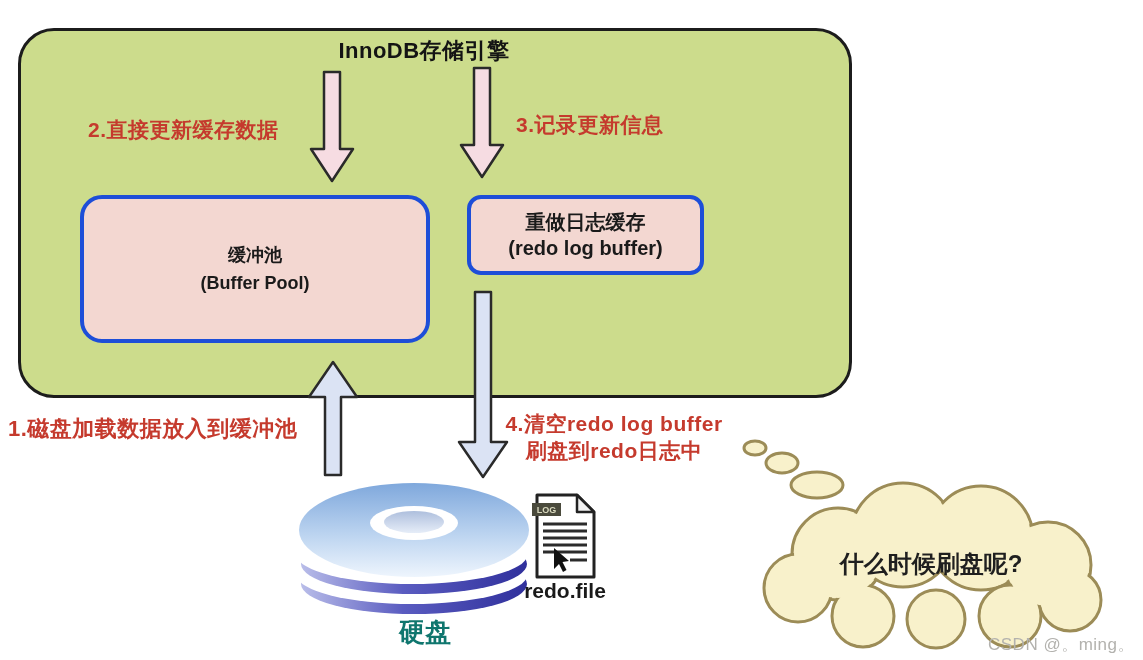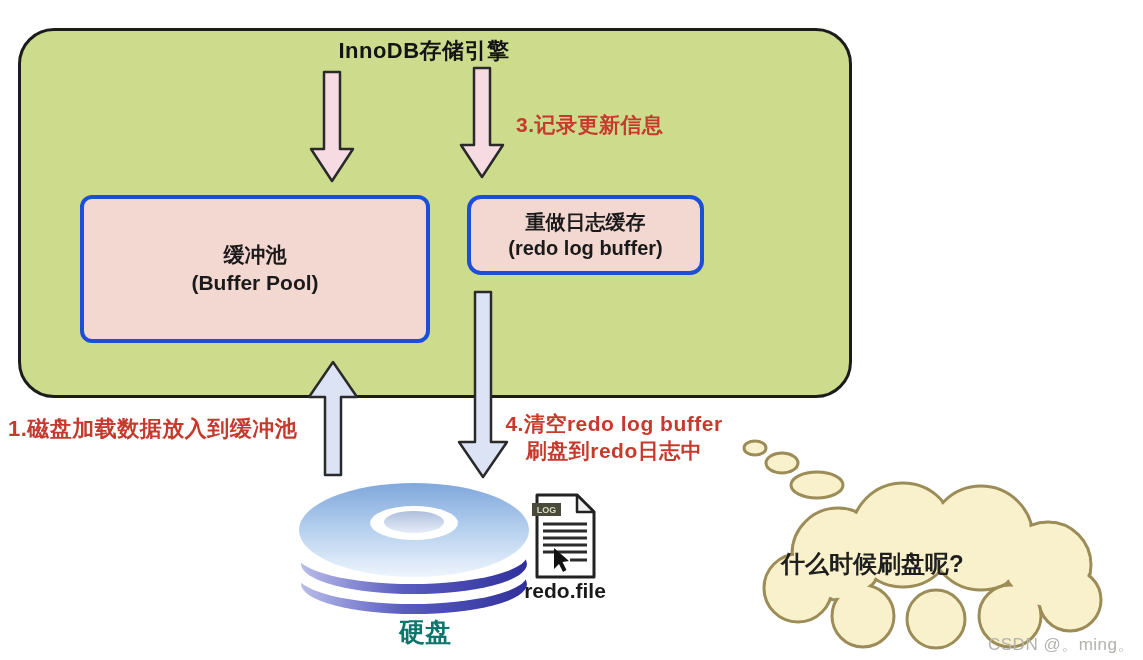--- a/index.html
+++ b/index.html
@@ -25,26 +25,26 @@
   .step1{left:8px;top:414px;font-size:22px;}
   .step2{left:88px;top:116px;}
   .step3{left:516px;top:111px;}
   .step4{left:495px;top:410px;width:238px;text-align:center;line-height:27px;white-space:normal;}
   .pinkbox{
     background:var(--box-pink,#f3d7d1);
     border:4px solid #1d4ed8;
     display:flex;flex-direction:column;align-items:center;justify-content:center;
     color:#1a1a1a;font-weight:bold;text-align:center;
   }
-  .buffer-pool{left:80px;top:195px;width:342px;height:140px;border-radius:12px;font-size:21px;line-height:28px;}
+  .buffer-pool{left:80px;top:195px;width:342px;height:140px;border-radius:22px;font-size:18px;line-height:28px;}
   .redo-buffer{left:467px;top:195px;width:229px;height:72px;border-radius:14px;font-size:20px;line-height:26px;}
   .disk-label{left:300px;top:615px;width:250px;text-align:center;font-size:26px;font-weight:bold;color:#0f766e;}
   .file-label{left:513px;top:579px;width:104px;text-align:center;font-size:21px;font-weight:bold;color:#1a1a1a;}
   .bubble-text{
-    left:781px;top:549px;width:300px;
+    left:781px;top:549px;width:300px;text-align:center;
     font-size:24px;font-weight:bold;color:#1f1f1f;line-height:30px;
   }
   .watermark{
     right:8px;bottom:4px;color:#b3b2ae;font-size:17px;letter-spacing:.5px;
   }
   svg{display:block;}
   .arrow-pink{fill:var(--arrow-pink,#f6dce2);stroke:#2a2a2a;stroke-width:2.5;stroke-linejoin:round;}
   .arrow-blue{fill:var(--arrow-blue,#dbe3f4);stroke:#2a2a2a;stroke-width:2.5;stroke-linejoin:round;}
   .cloud-stroke{fill:var(--bubble-cream,#f8f1cb);stroke:var(--bubble-border,#9c8c57);stroke-width:3;}
   .cloud-fill{fill:var(--bubble-cream,#f8f1cb);stroke:none;}
@@ -58,20 +58,21 @@
   <div class="abs title">InnoDB存储引擎</div>
 
   <svg class="abs" style="left:307px;top:70px;" width="50" height="114" viewBox="0 0 50 114">
     <polygon class="arrow-pink" points="17,2 33,2 33,79 46,79 25,111 4,79 17,79"></polygon>
   </svg>
 
   <svg class="abs" style="left:457px;top:66px;" width="50" height="114" viewBox="0 0 50 114">
     <polygon class="arrow-pink" points="17,2 33,2 33,79 46,79 25,111 4,79 17,79"></polygon>
   </svg>
 
+  <div class="abs red-label step2">2.直接更新缓存数据</div>
   <div class="abs red-label step3">3.记录更新信息</div>
 
   <div class="abs pinkbox buffer-pool">
     <span>缓冲池</span>
     <span>(Buffer Pool)</span>
   </div>
 
   <div class="abs pinkbox redo-buffer">
     <span>重做日志缓存</span>
     <span>(redo log buffer)</span>

